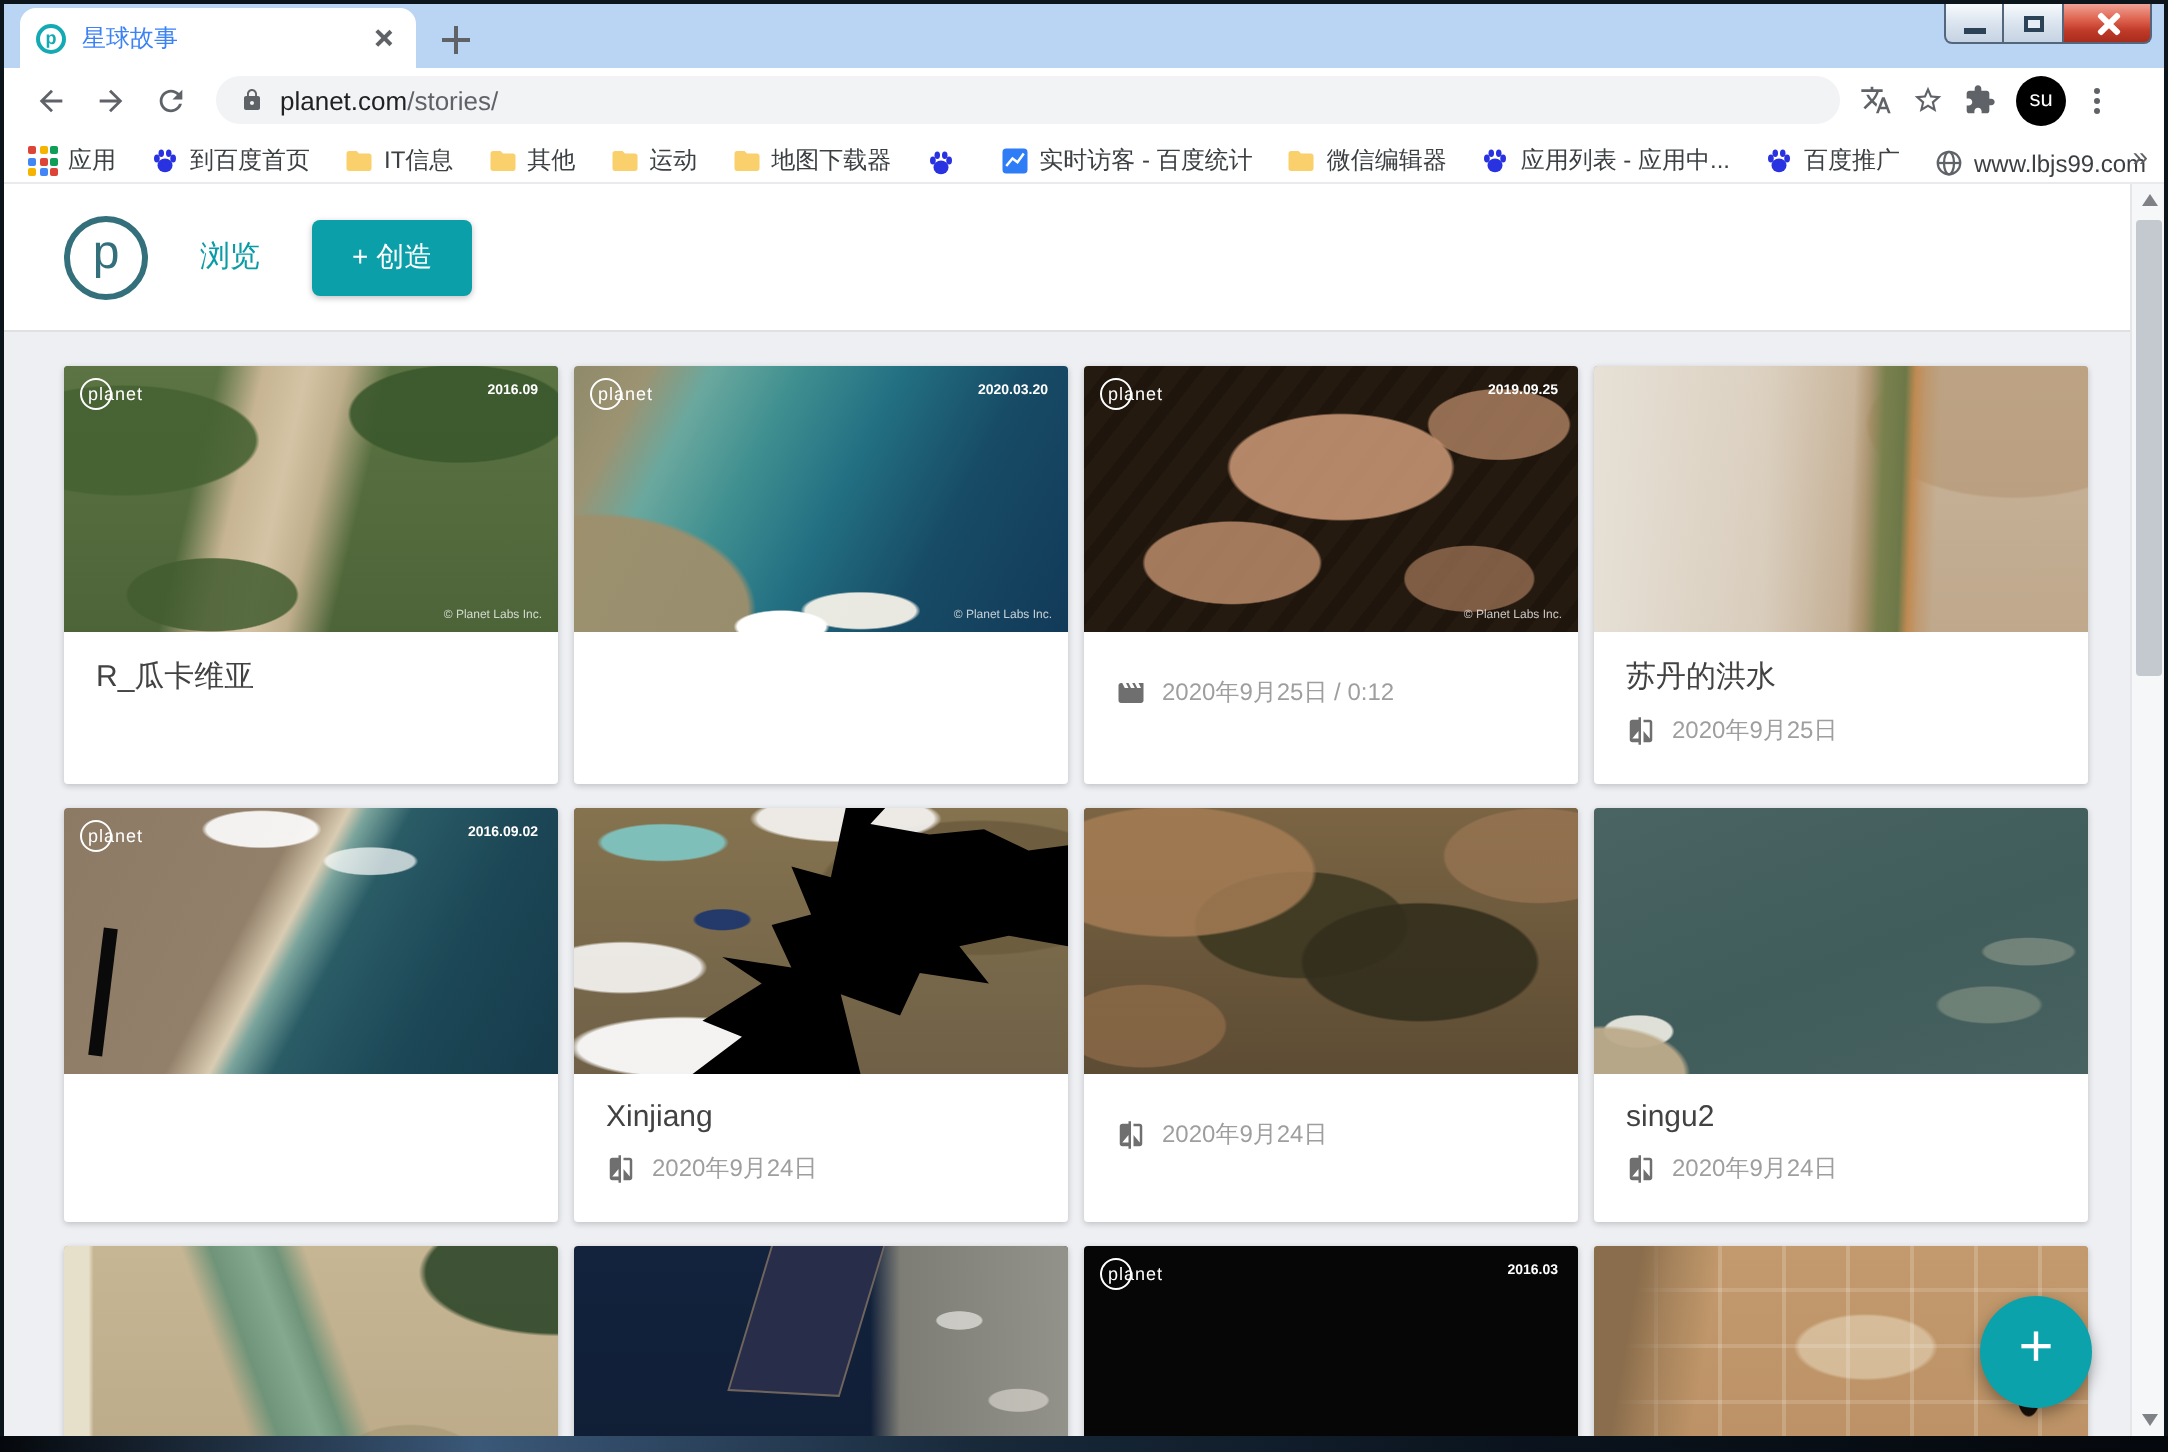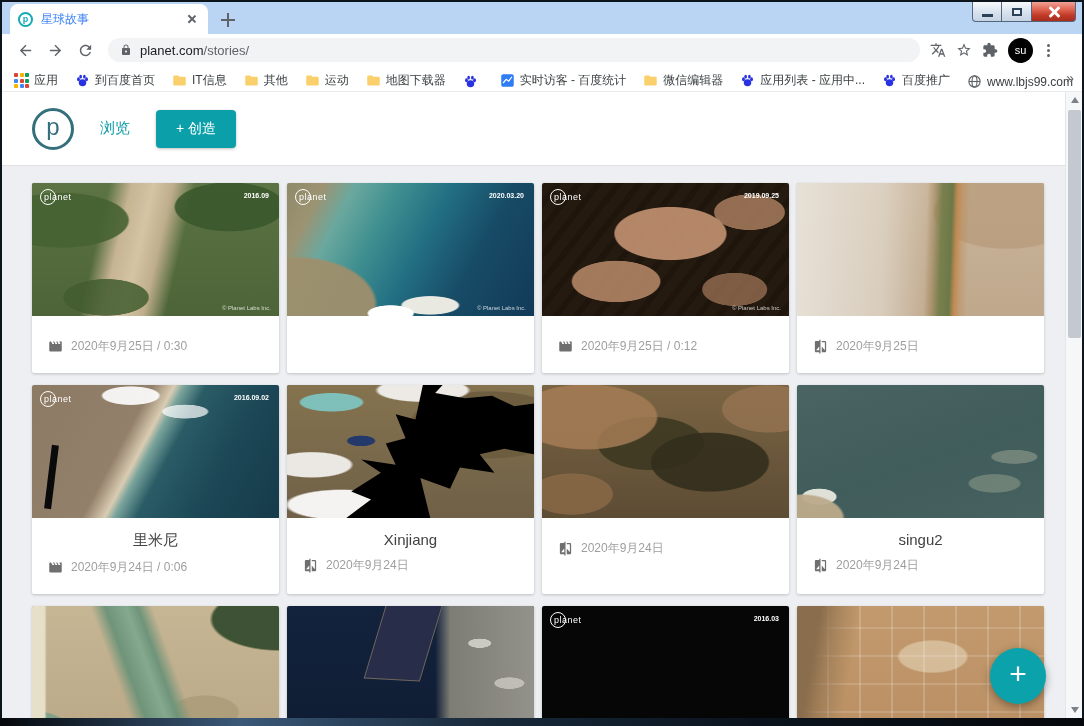--- a/index.html
+++ b/index.html
@@ -78,21 +78,21 @@
     padding:10px 20px; border:none; border-radius:4px; box-shadow:0 1px 3px rgba(0,0,0,.25); }
   .phdr-right { margin-left:auto; display:flex; align-items:center; gap:26px; }
   .gridbtn { width:40px; height:40px; border-radius:50%; background:#eceff1;
     display:flex; align-items:center; justify-content:center; }
   .gridbtn .g9 { display:grid; grid-template-columns:repeat(3,1fr); gap:2.5px; }
   .gridbtn .g9 i { width:4px; height:4px; background:#546e7a; border-radius:1px; }
   .login { font-size:15px; color:#37474f; }
 
   .content { position:absolute; left:0; right:17px; top:74px; bottom:0; overflow:hidden; }
   .grid { display:grid; grid-template-columns:repeat(4,247px); gap:12px 8px; margin:17px 0 0 30px; }
-  .card { background:#fff; border-radius:2px; box-shadow:0 1px 3px rgba(0,0,0,.2); overflow:hidden;text-align:center; }
+  .card { background:#fff; border-radius:2px; box-shadow:0 1px 3px rgba(0,0,0,.2); overflow:hidden; }
   .th { position:relative; height:133px; overflow:hidden; }
   .cbody { padding:13px 16px 18px; }
   .ctitle { font-size:15px; color:#424242; white-space:nowrap; overflow:hidden; }
   .cmeta { margin-top:9px; display:flex; align-items:center; gap:8px; }
   .cmeta svg { width:15px; height:15px; fill:#6f6f6f; flex:none; }
   .cmeta span { font-size:12px; color:#9e9e9e; white-space:nowrap; }
 
   .wm { position:absolute; top:9px; left:12px; color:#fff; font-size:9px; letter-spacing:.5px; z-index:3; }
   .wm::before { content:''; position:absolute; left:-4px; top:-3px; width:14px; height:14px;
     border:1px solid #fff; border-radius:50%; }
@@ -368,26 +368,21 @@
     <div class="content">
       <div class="grid">
 
         <div class="card">
           <div class="th th1">
             <span class="wm">planet</span>
             <span class="ovdate">2016.09</span>
             <span class="credit">© Planet Labs Inc.</span>
           </div>
           <div class="cbody">
-            <div class="cmeta">
-              <svg viewBox="0 0 24 24">
-                  <path d="M18 4l2 4h-3l-2-4h-2l2 4h-3l-2-4H8l2 4H7L5 4H4c-1.1 0-2 .9-2 2v12c0 1.1.9 2 2 2h16c1.1 0 2-.9 2-2V4h-4z"></path>
-                </svg>
-              <span>2020年9月25日 / 0:30</span>
-            </div>
+            <div class="ctitle">R_瓜卡维亚</div>
           </div>
         </div>
 
         <div class="card">
           <div class="th th2">
             <span class="wm">planet</span>
             <span class="ovdate">2020.03.20</span>
             <span class="credit">© Planet Labs Inc.</span>
           </div>
         </div>
@@ -404,43 +399,35 @@
                   <path d="M18 4l2 4h-3l-2-4h-2l2 4h-3l-2-4H8l2 4H7L5 4H4c-1.1 0-2 .9-2 2v12c0 1.1.9 2 2 2h16c1.1 0 2-.9 2-2V4h-4z"></path>
                 </svg>
               <span>2020年9月25日 / 0:12</span>
             </div>
           </div>
         </div>
 
         <div class="card">
           <div class="th th4"></div>
           <div class="cbody">
+            <div class="ctitle">苏丹的洪水</div>
             <div class="cmeta">
               <svg viewBox="0 0 24 24">
                   <path d="M10 3H5c-1.1 0-2 .9-2 2v14c0 1.1.9 2 2 2h5v2h2V1h-2v2zm0 15H5l5-6v6zm9-15h-5v2h5v13l-5-6v9h5c1.1 0 2-.9 2-2V5c0-1.1-.9-2-2-2z"></path>
                 </svg>
               <span>2020年9月25日</span>
             </div>
           </div>
         </div>
 
         <div class="card">
           <div class="th th5">
             <span class="bar5"></span>
             <span class="wm">planet</span>
             <span class="ovdate">2016.09.02</span>
-          </div>
-          <div class="cbody">
-            <div class="ctitle">里米尼</div>
-            <div class="cmeta">
-              <svg viewBox="0 0 24 24">
-                  <path d="M18 4l2 4h-3l-2-4h-2l2 4h-3l-2-4H8l2 4H7L5 4H4c-1.1 0-2 .9-2 2v12c0 1.1.9 2 2 2h16c1.1 0 2-.9 2-2V4h-4z"></path>
-                </svg>
-              <span>2020年9月24日 / 0:06</span>
-            </div>
           </div>
         </div>
 
         <div class="card">
           <div class="th th6">
             <span class="poly6"></span>
           </div>
           <div class="cbody">
             <div class="ctitle">Xinjiang</div>
             <div class="cmeta">

